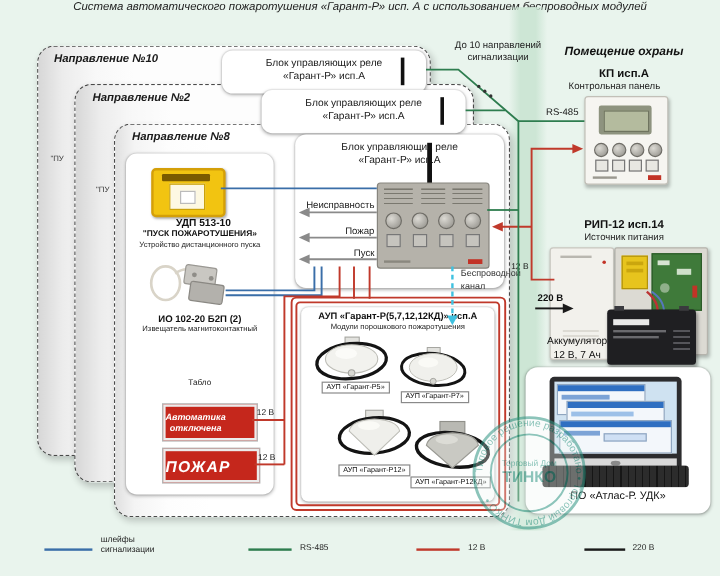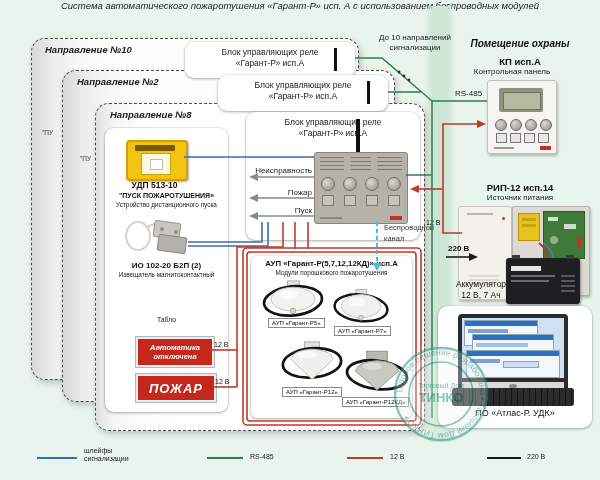--- a/index.html
+++ b/index.html
@@ -13,21 +13,21 @@
   .panel.front{background:linear-gradient(90deg,#e0e0e0 0px,#f4f4f4 16px,#fdfdfd 44px,#ffffff 80px);}
   .dir-label{font-size:9.5px;font-weight:bold;font-style:italic;color:#1a1a1a;white-space:nowrap;}
   .whitebox{position:absolute;background:#fff;border-radius:9px;
             box-shadow:0 1px 3px rgba(0,0,0,.30),0 0 0 1px rgba(0,0,0,.05);}
   .boxtitle{font-size:8.5px;color:#1a1a1a;line-height:1.25;}
   .model{font-size:8.5px;font-weight:bold;color:#111;line-height:1.15;}
   .desc{font-size:6.4px;color:#222;line-height:1.15;}
   .tinylabel{font-size:7px;color:#111;white-space:nowrap;}
   .frag{font-size:6.5px;color:#333;white-space:nowrap;overflow:hidden;}
   .sign{position:absolute;background:#c5271c;border:2px solid #ececec;box-shadow:0 0 0 1px #b5b5b5;
-        color:#fff;font-style:italic;font-weight:bold;display:flex;align-items:center;justify-content:center;}
+        color:#fff;font-style:italic;font-weight:bold;display:flex;align-items:center;justify-content:flex-start;}
   .aup-label{position:absolute;background:#fff;border:1px solid #8a8a8a;font-size:6px;color:#111;
              padding:1px 3px;white-space:nowrap;}
   .device{position:absolute;background:#b5b2aa;border:1px solid #87857e;border-radius:3px;}
   .btn-circle{position:absolute;border-radius:50%;background:radial-gradient(circle at 35% 35%,#dcdad4,#8e8c86);
               border:1px solid #6e6c66;}
   .sw{position:absolute;width:10px;height:9px;border:1px solid #777;background:#c6c4be;}
   .ledgrp{position:absolute;background:repeating-linear-gradient(180deg,#7a786f 0 1px,transparent 1px 4px);}
   .kp{position:absolute;background:#f6f5f1;border:1px solid #c2c0b8;border-radius:3px;
       box-shadow:1px 2px 3px rgba(0,0,0,.25);}
   .legend-line{position:absolute;height:2px;}
@@ -104,21 +104,21 @@
   </div>
 
   <div class="whitebox" style="left:105px;top:128px;width:123px;height:284px;"></div>
 
   <div class="abs" style="left:126px;top:140px;width:58px;height:37px;background:#f2c411;border:2px solid #d49f08;border-radius:4px;box-shadow:1px 1px 2px rgba(0,0,0,.3);">
     <div class="abs" style="left:7px;top:3px;width:40px;height:6px;background:#7a5a00;border-radius:1px;"></div>
     <div class="abs" style="left:13px;top:11px;width:28px;height:20px;background:#fdf8e2;border:1px solid #caa20a;">
       <div class="abs" style="left:8px;top:5px;width:11px;height:9px;background:#fff;border:1px solid #bbb;"></div>
     </div>
   </div>
-  <div class="abs model ctr" style="left:93px;top:181px;width:123px;">УДП 513-10</div>
+  <div class="abs model ctr" style="left:108px;top:181px;width:123px;">УДП 513-10</div>
   <div class="abs ctr" style="left:105px;top:192px;width:123px;font-size:7px;font-weight:bold;color:#111;">"ПУСК ПОЖАРОТУШЕНИЯ»</div>
   <div class="abs desc ctr" style="left:105px;top:201px;width:123px;">Устройство дистанционного пуска</div>
 
   <svg class="abs" style="left:124px;top:214px;" width="66" height="44" viewBox="0 0 66 44">
     <ellipse cx="14" cy="22" rx="12" ry="14" fill="none" stroke="#d9d4c8" stroke-width="2.2"></ellipse>
     <path d="M22 14 Q30 8 38 12" fill="none" stroke="#d9d4c8" stroke-width="2.2"></path>
     <rect x="30" y="8" width="26" height="16" rx="2" fill="#c9c7c2" stroke="#9a9893" transform="rotate(8 43 16)"></rect>
     <rect x="34" y="22" width="28" height="16" rx="2" fill="#b3b1ac" stroke="#8a8883" transform="rotate(8 48 30)"></rect>
     <circle cx="38" cy="15" r="2" fill="#8f8d88"></circle>
     <circle cx="52" cy="18" r="2" fill="#8f8d88"></circle>

